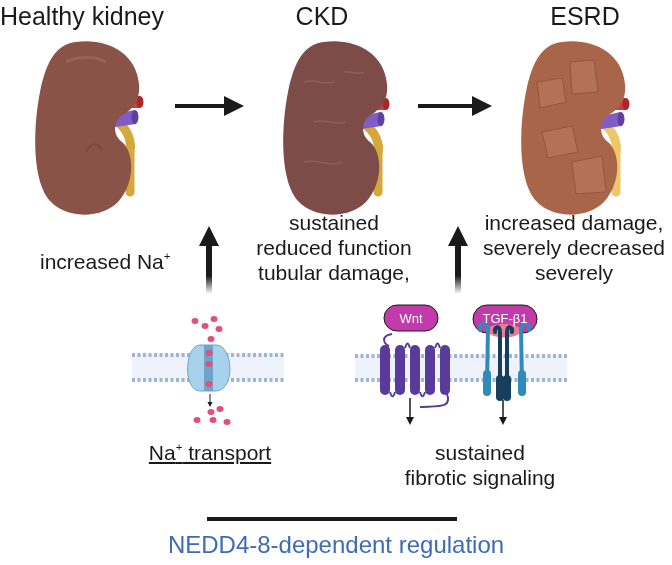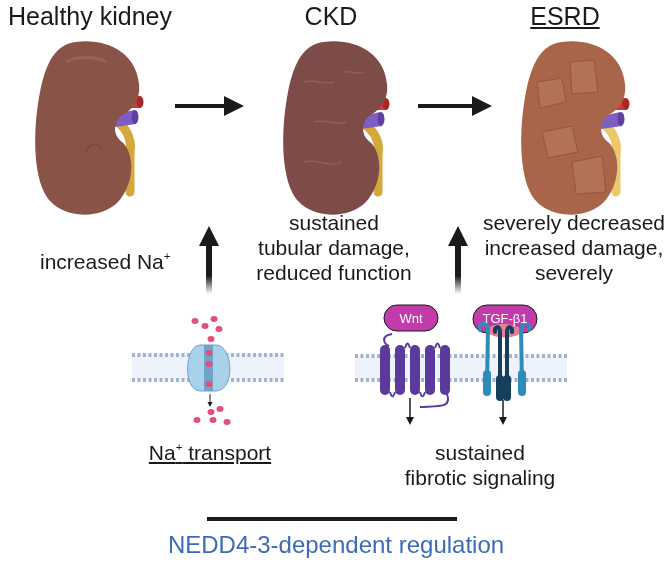--- a/index.html
+++ b/index.html
@@ -9,23 +9,23 @@
   .title { font-size: 25px; top: 2px; }
   .desc { font-size: 21px; line-height: 25px; }
   .footer { position: absolute; font-size: 24px; color: #3e6bb5; top: 531px; left: 0; width: 672px; text-align: center; }
   sup { font-size: 0.55em; vertical-align: 0.75em; line-height: 0; }
   svg.art { position: absolute; left: 0; top: 0; }
   .pill-text { font-family: "Liberation Sans", "DejaVu Sans", sans-serif; font-size: 13px; fill: #ffffff; }
 </style>
 </head>
 <body>
 
-<div class="lbl title" style="left:8px; width:158px;">Healthy kidney</div>
-<div class="lbl title" style="left:282px; width:98px;">CKD</div>
-<div class="lbl title" style="left:516px; width:98px;text-decoration:underline;">ESRD</div>
+<div class="lbl title" style="left:0; width:158px;">Healthy kidney</div>
+<div class="lbl title" style="left:273px; width:98px;">CKD</div>
+<div class="lbl title" style="left:536px; width:98px;">ESRD</div>
 
 <svg class="art" width="672" height="565" viewBox="0 0 672 565">
   <defs>
     <linearGradient id="fadeUp" x1="0" y1="1" x2="0" y2="0">
       <stop offset="0" stop-color="#1a1a1a" stop-opacity="0"></stop>
       <stop offset="0.35" stop-color="#1a1a1a" stop-opacity="1"></stop>
       <stop offset="1" stop-color="#1a1a1a" stop-opacity="1"></stop>
     </linearGradient>
     <linearGradient id="uretFade" x1="0" y1="0" x2="0" y2="1">
       <stop offset="0.8" stop-color="#fff" stop-opacity="0"></stop>
@@ -155,32 +155,32 @@
 
   <line x1="207" y1="519" x2="457" y2="519" stroke="#1a1a1a" stroke-width="4"></line>
 </svg>
 
 <div class="lbl desc" style="left:40px; top:249px; width:160px; text-align:left;">
   <span>increased Na</span><sup>+</sup>
 </div>
 
 <div class="lbl desc" style="left:244px; top:210px; width:180px;">
   <div>sustained</div>
+  <div>reduced function</div>
   <div>tubular damage,</div>
-  <div>reduced function</div>
 </div>
 
 <div class="lbl desc" style="left:476px; top:210px; width:196px;">
+  <div>increased damage,</div>
   <div>severely decreased</div>
-  <div>increased damage,</div>
   <div>severely</div>
 </div>
 
 <div class="lbl desc" style="left:120px; top:440px; width:180px;text-decoration:underline;">
   <span>Na</span><sup>+</sup><span> transport</span>
 </div>
 
 <div class="lbl desc" style="left:380px; top:440px; width:200px;">
   <div>sustained</div>
   <div>fibrotic signaling</div>
 </div>
 
-<div class="footer">NEDD4-3-dependent regulation</div>
+<div class="footer">NEDD4-8-dependent regulation</div>
 
 </body></html>

